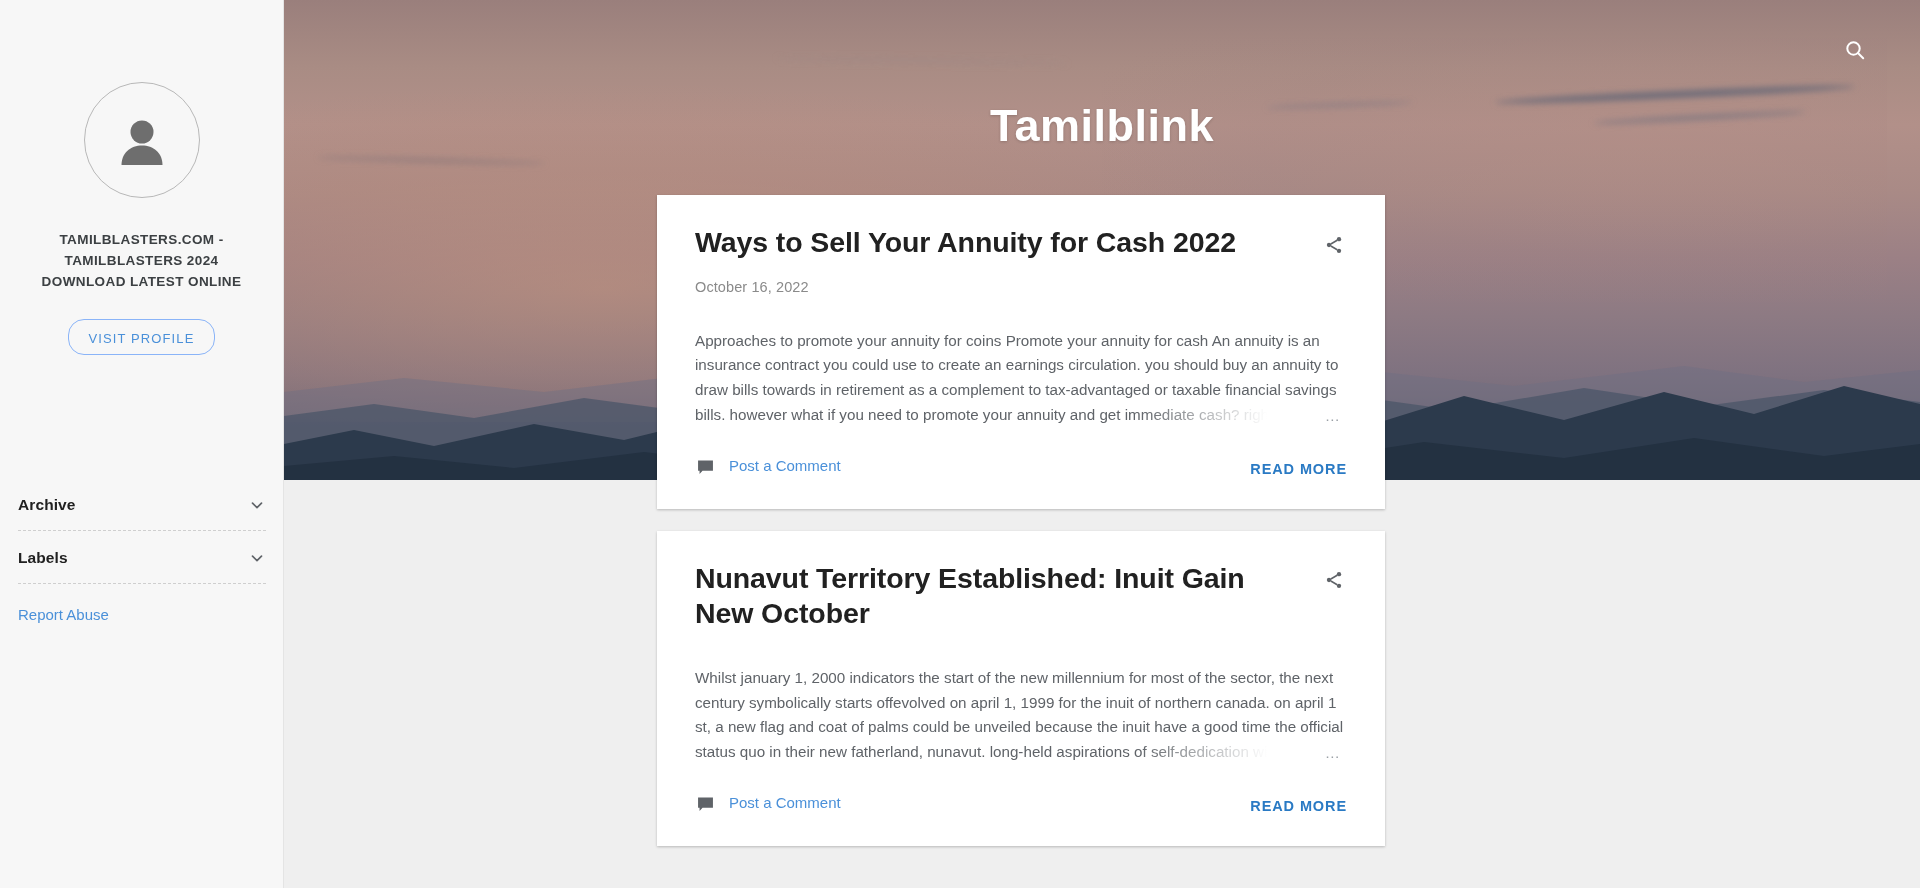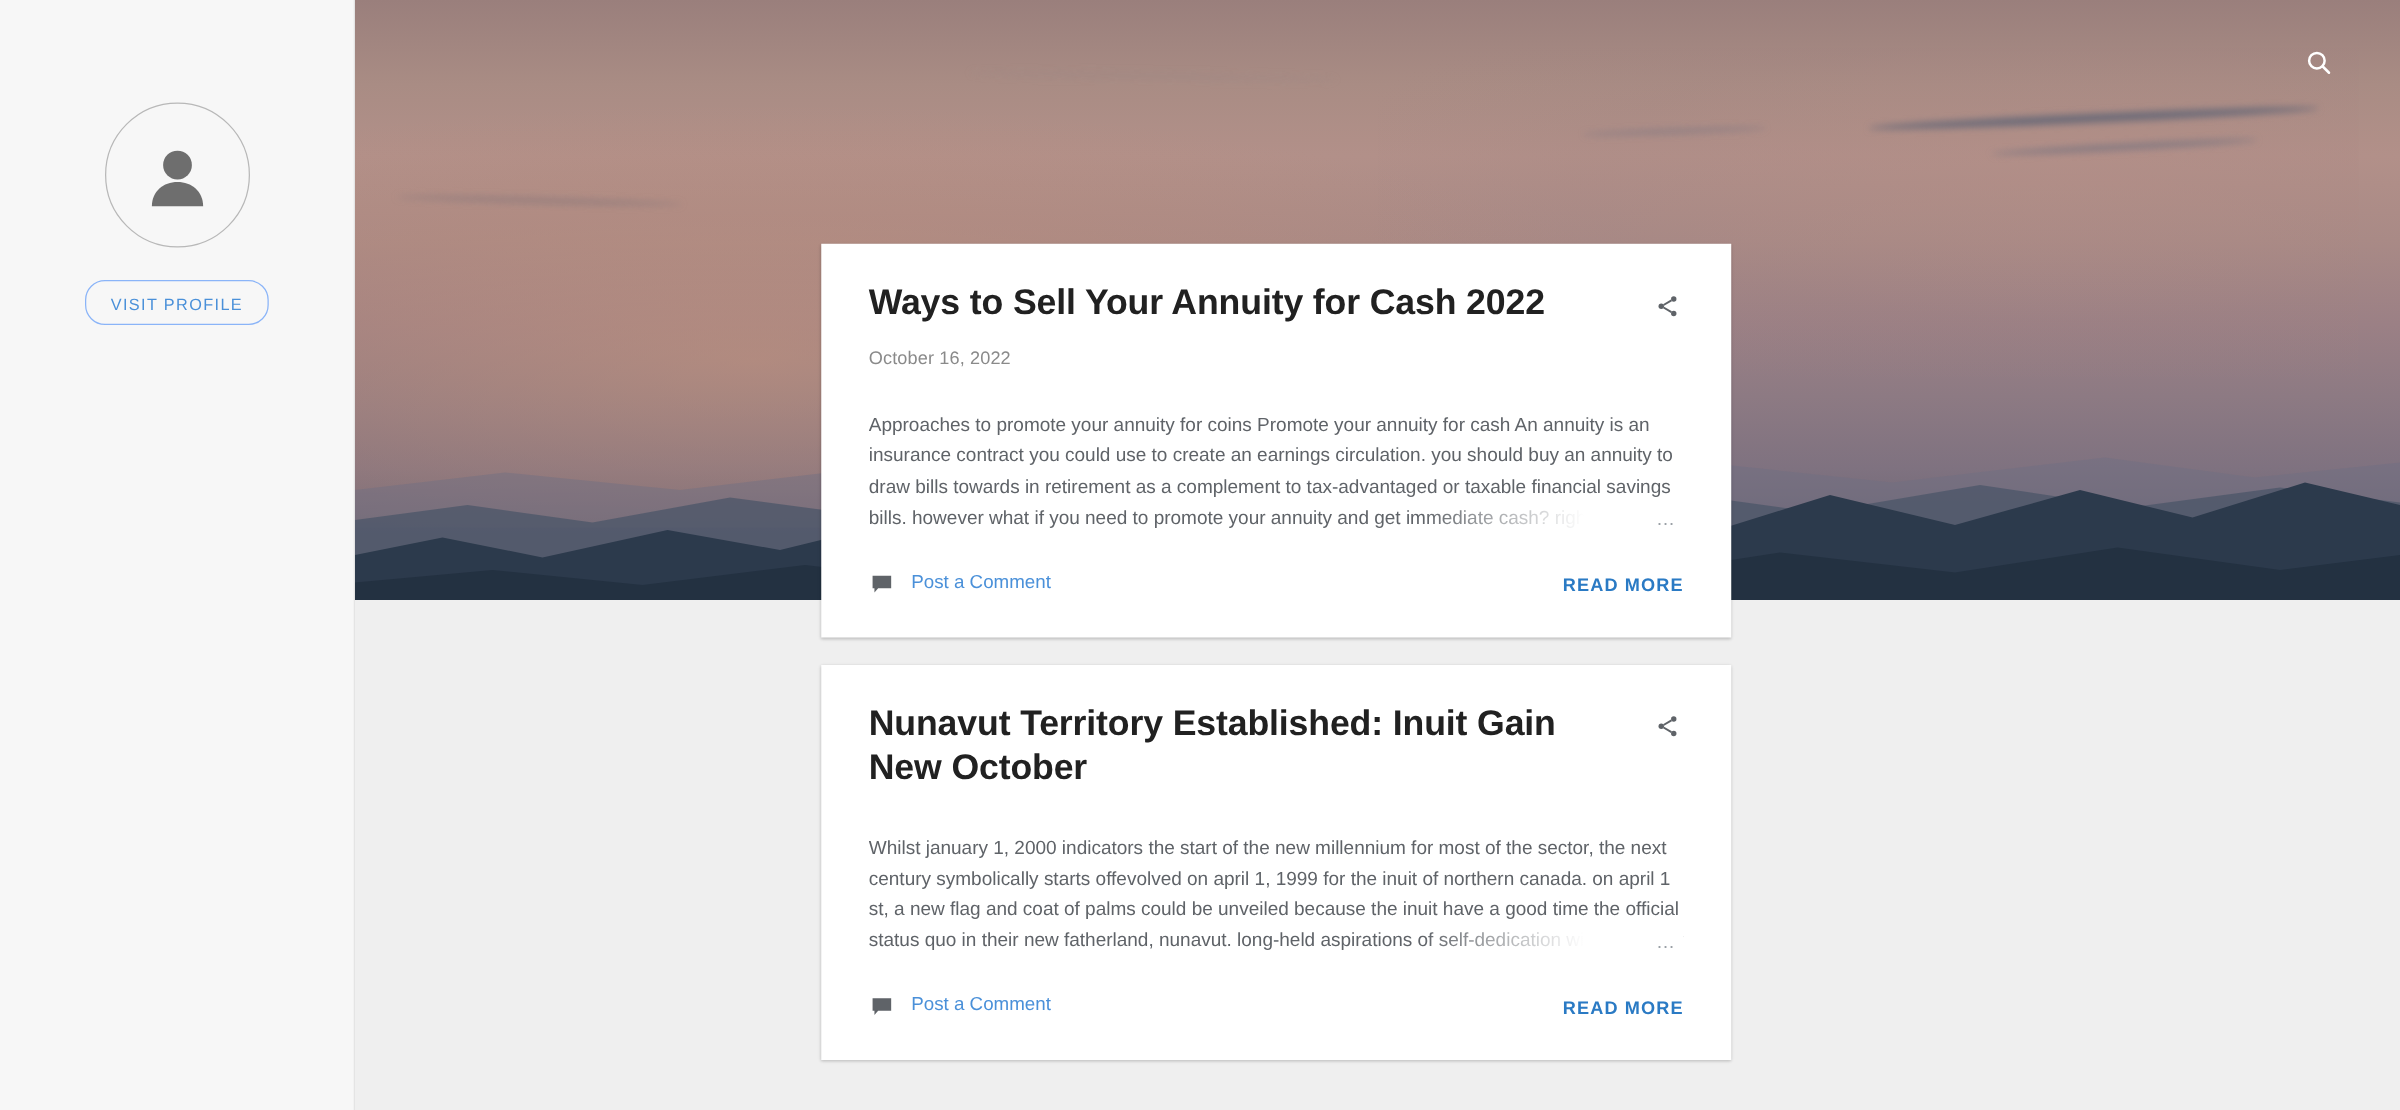--- a/index.html
+++ b/index.html
@@ -335,37 +335,65 @@
 
   <button class="search-btn">
     <span>
       <svg width="24" height="24" viewBox="0 0 24 24" fill="none" stroke="#ffffff" stroke-width="2" stroke-linecap="round">
         <circle cx="10.5" cy="10.5" r="6.2"></circle>
         <line x1="15.2" y1="15.2" x2="20.2" y2="20.2"></line>
       </svg>
     </span>
   </button>
 
+  <h1 class="blog-title">Tamilblink</h1>
 
   <aside class="sidebar">
 
     <div class="profile-block">
       <div class="avatar">
         <span>
           <svg width="62" height="62" viewBox="0 0 62 62">
             <circle cx="31" cy="23" r="11.5" fill="#6e6e6e"></circle>
             <path d="M10.5,56 C10.5,43.8 19.7,36.5 31,36.5 C42.3,36.5 51.5,43.8 51.5,56 Z" fill="#6e6e6e"></path>
           </svg>
         </span>
       </div>
 
+      <div class="profile-name">TAMILBLASTERS.COM - TAMILBLASTERS 2024 DOWNLOAD LATEST ONLINE</div>
 
       <button class="visit-profile">VISIT PROFILE</button>
     </div>
 
+    <div class="sidebar-sections">
+
+      <div class="sb-section">
+        <div class="sb-row">
+          <span class="sb-title">Archive</span>
+          <span class="chevron">
+            <svg width="18" height="18" viewBox="0 0 24 24" fill="none" stroke="#5f6368" stroke-width="2.2" stroke-linecap="round" stroke-linejoin="round">
+              <polyline points="6,9.5 12,15.5 18,9.5"></polyline>
+            </svg>
+          </span>
+        </div>
+      </div>
+
+      <div class="sb-section">
+        <div class="sb-row">
+          <span class="sb-title">Labels</span>
+          <span class="chevron">
+            <svg width="18" height="18" viewBox="0 0 24 24" fill="none" stroke="#5f6368" stroke-width="2.2" stroke-linecap="round" stroke-linejoin="round">
+              <polyline points="6,9.5 12,15.5 18,9.5"></polyline>
+            </svg>
+          </span>
+        </div>
+      </div>
+
+      <a class="report-abuse">Report Abuse</a>
+    </div>
   </aside>
 
   <main class="feed">
 
     <article class="card">
       <button class="card-share">
         <span>
           <svg width="20" height="20" viewBox="0 0 24 24" fill="#5f6368">
             <circle cx="18" cy="5" r="2.6"></circle>
             <circle cx="18" cy="19" r="2.6"></circle>

